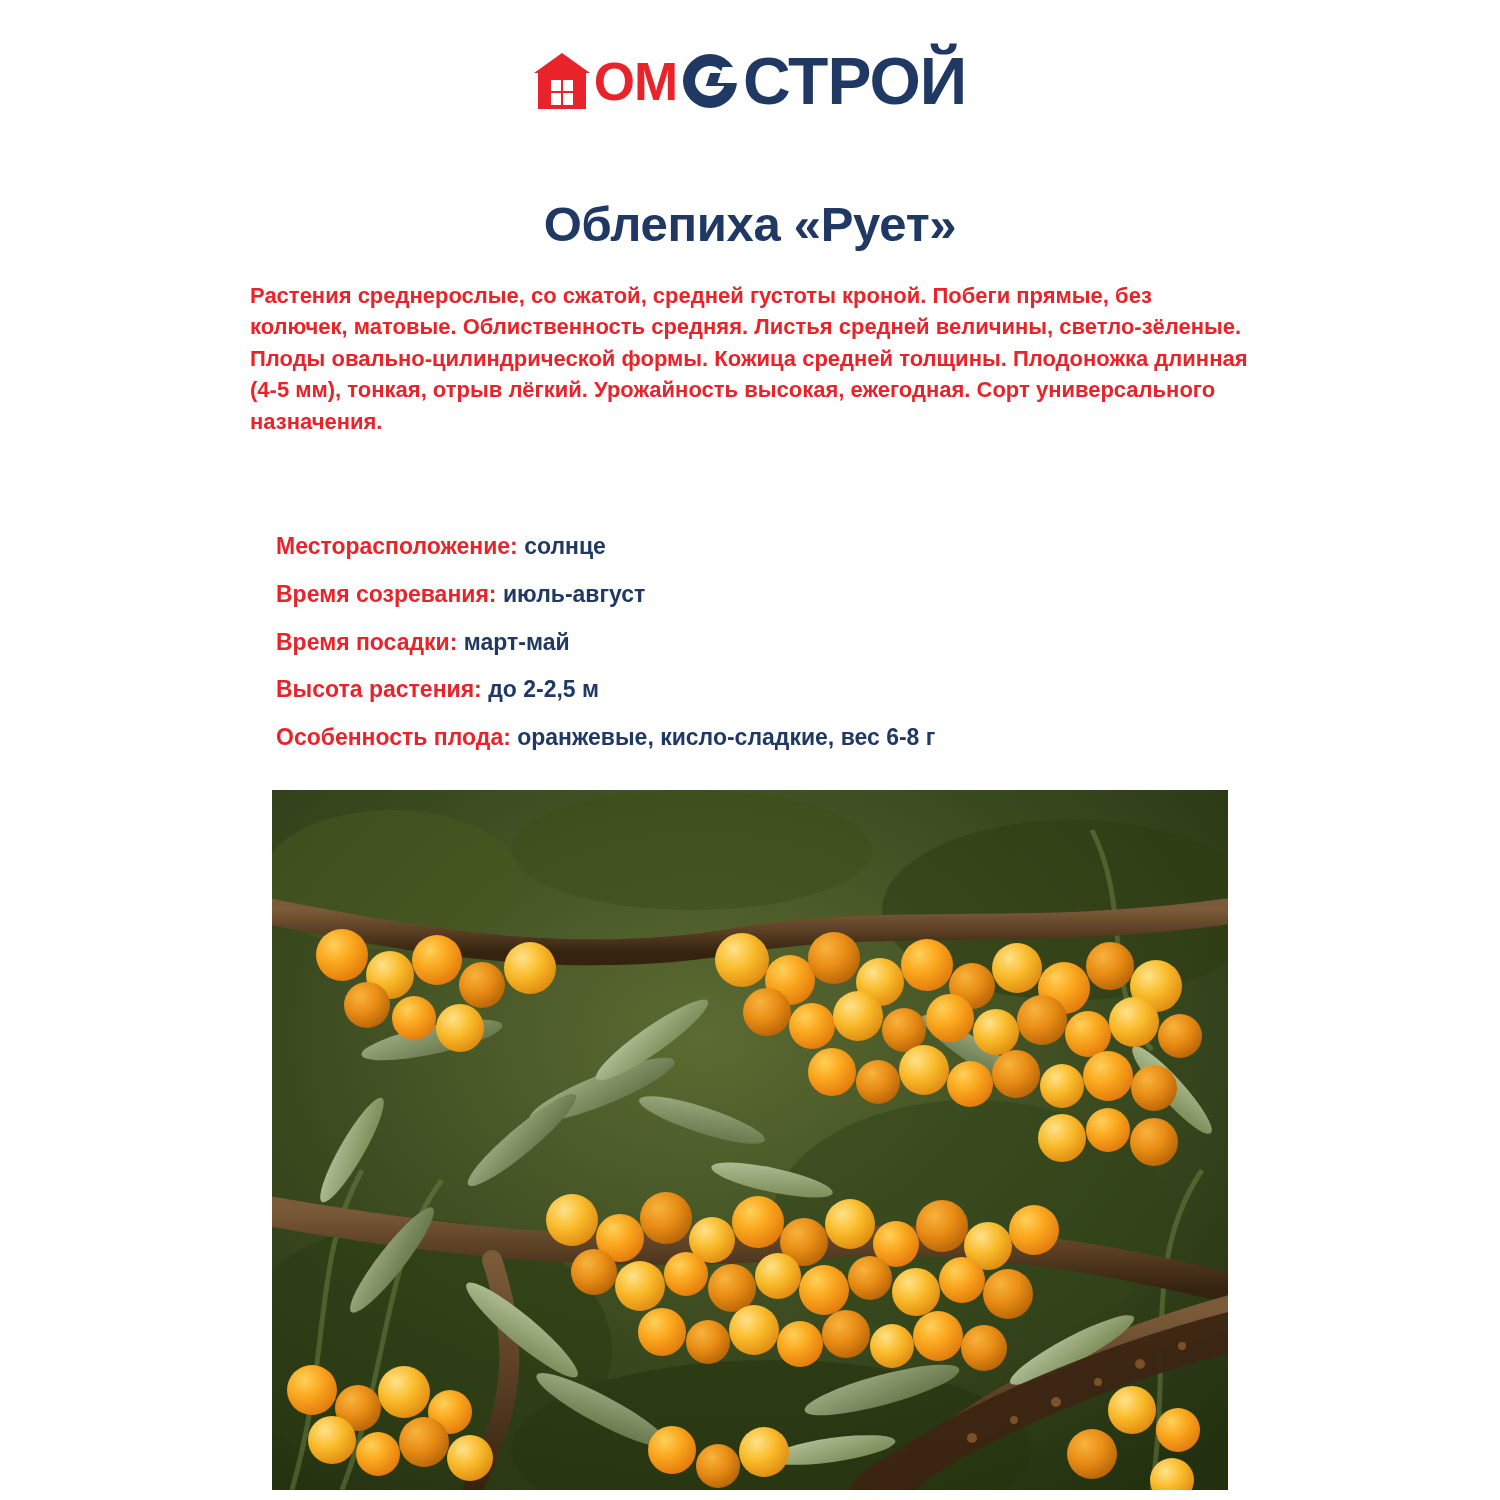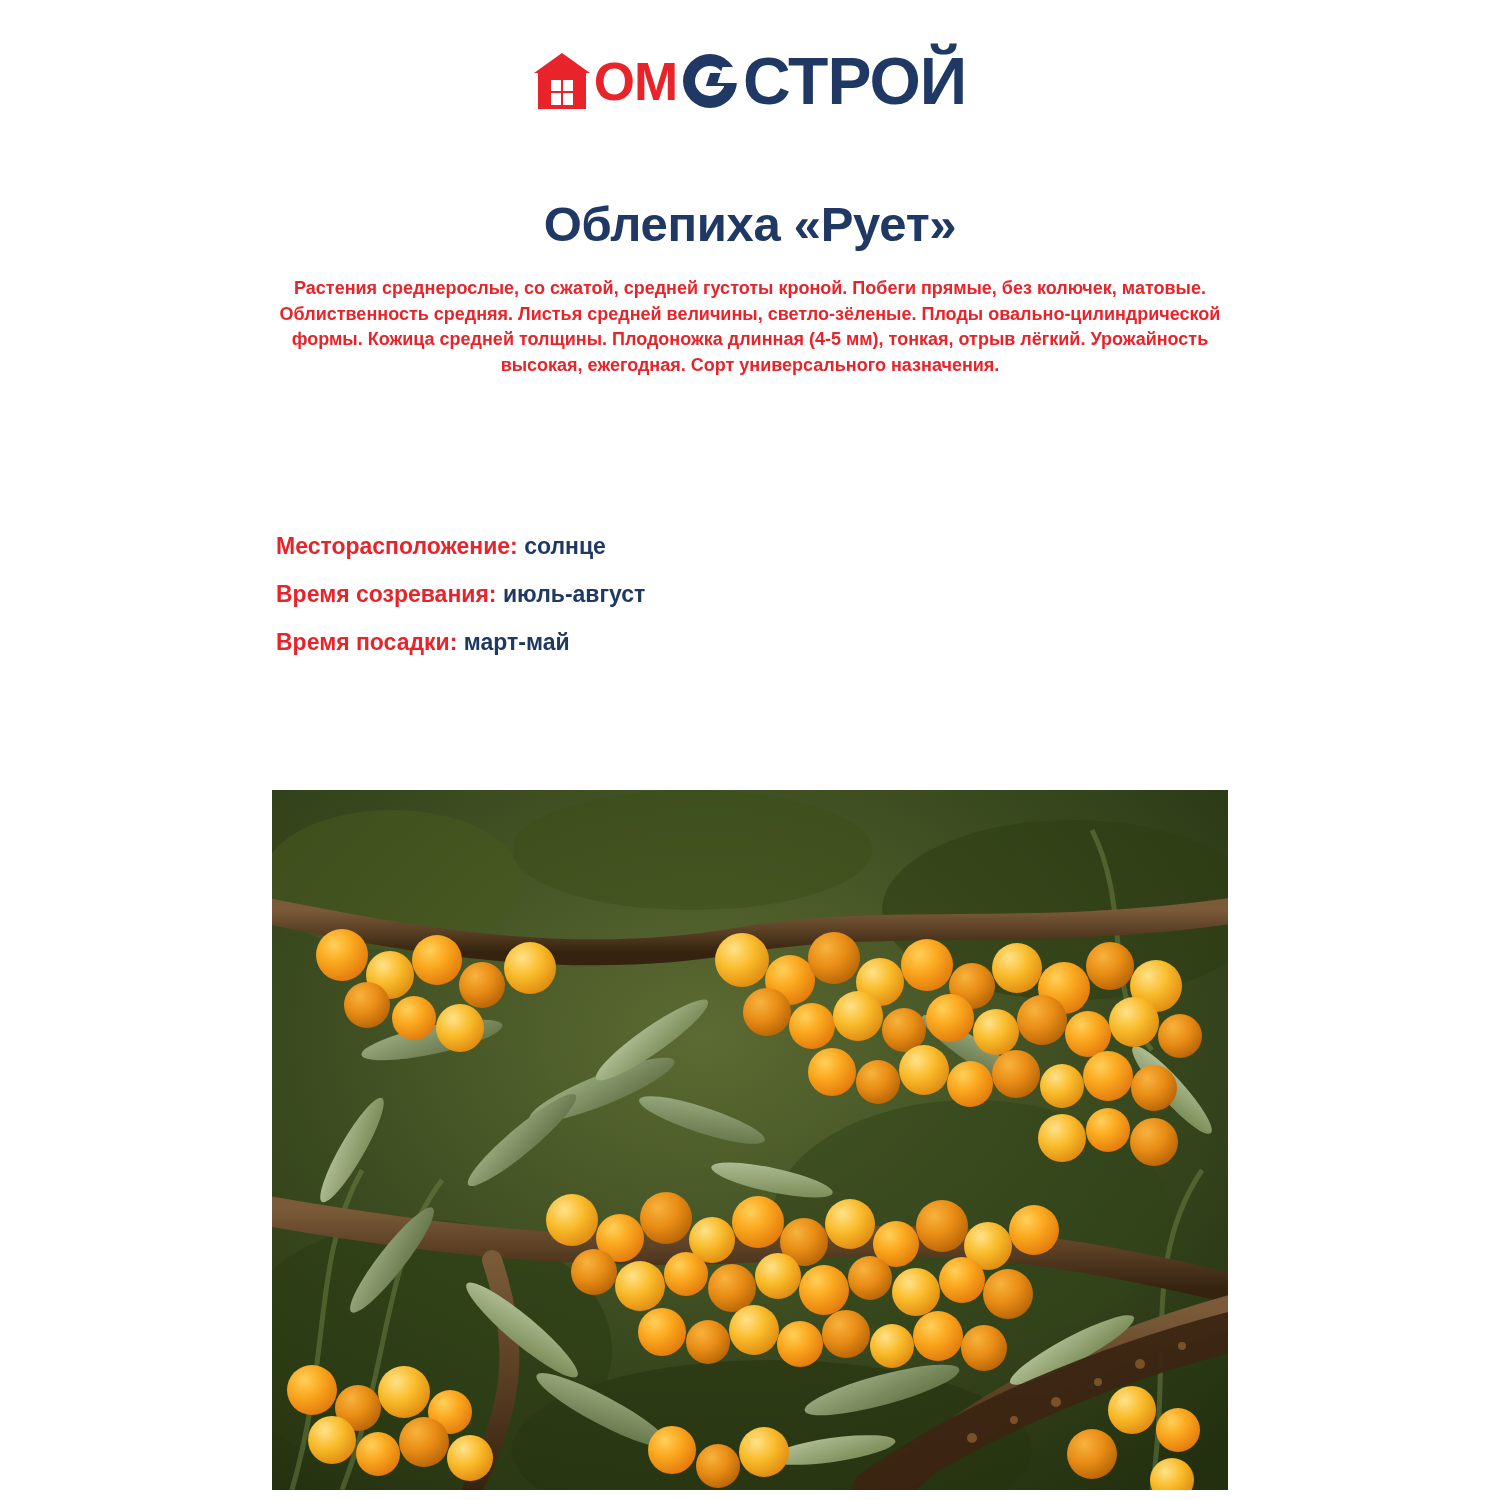--- a/index.html
+++ b/index.html
@@ -126,23 +126,23 @@
     letter-spacing: -0.3px;
     margin-top: 46px;
   }
 
   
   .description {
     position: absolute;
     left: 250px;
     width: 1000px;
     top: 258px;
-    text-align: center;
+    text-align: left;
     color: #e8232a;
-    font-size: 18px;
+    font-size: 22px;
     font-weight: bold;
     line-height: 1.43;
   }
 
   
   .specs {
     position: absolute;
     left: 276px;
     top: 534px;
     width: 1000px;
@@ -204,20 +204,28 @@
       <span class="spec-label">Месторасположение:</span>
       <span class="spec-value">солнце</span>
     </div>
     <div class="spec-row">
       <span class="spec-label">Время созревания:</span>
       <span class="spec-value">июль-август</span>
     </div>
     <div class="spec-row">
       <span class="spec-label">Время посадки:</span>
       <span class="spec-value">март-май</span>
+    </div>
+    <div class="spec-row">
+      <span class="spec-label">Высота растения:</span>
+      <span class="spec-value">до 2-2,5 м</span>
+    </div>
+    <div class="spec-row">
+      <span class="spec-label">Особенность плода:</span>
+      <span class="spec-value">оранжевые, кисло-сладкие, вес 6-8 г</span>
     </div>
   </div>
 
   <div class="photo" aria-label="Ветки облепихи с густыми гроздьями оранжевых плодов и узкими серо-зелёными листьями">
     <svg width="956" height="700" viewBox="0 0 956 700" xmlns="http://www.w3.org/2000/svg">
       <defs>
         <radialGradient id="bg" cx="45%" cy="35%" r="80%">
           <stop offset="0%" stop-color="#5c6b32"></stop>
           <stop offset="55%" stop-color="#3a4a1f"></stop>
           <stop offset="100%" stop-color="#22300f"></stop>

